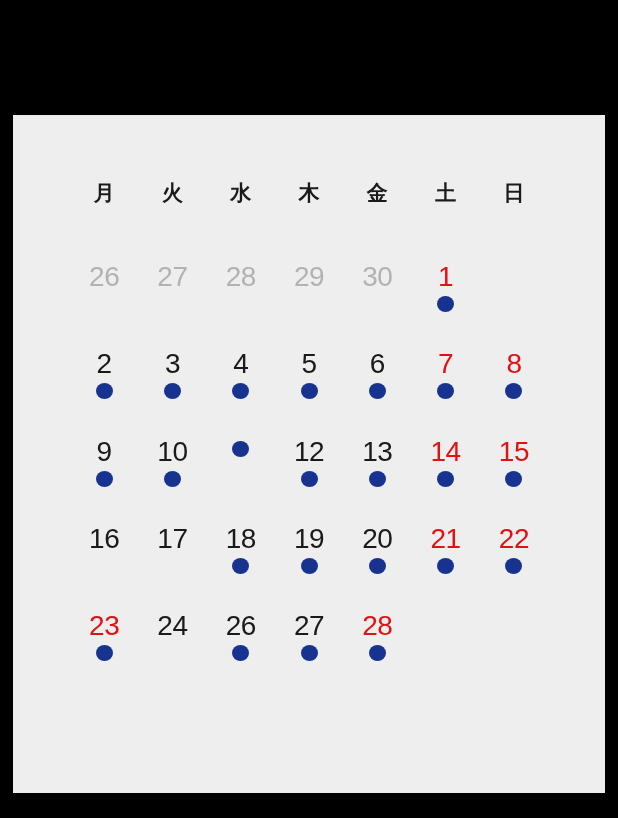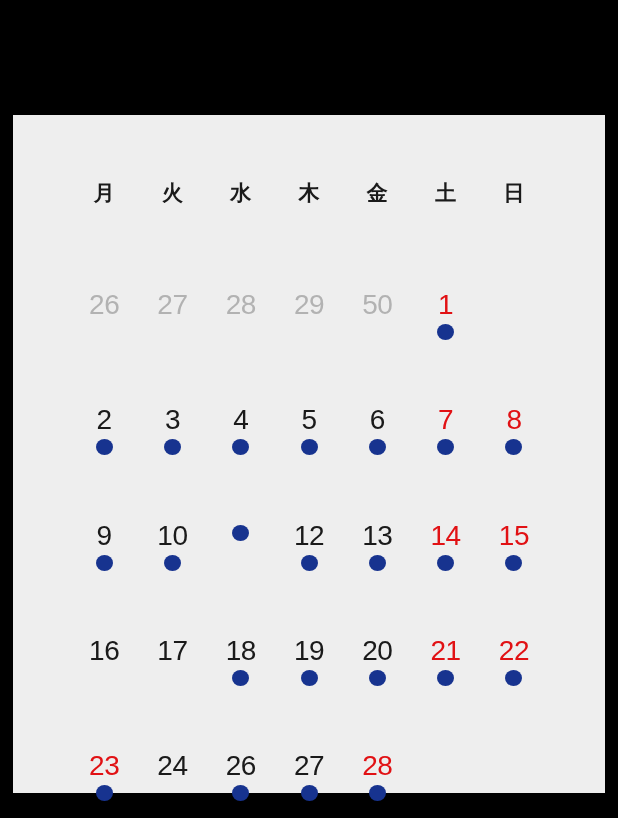--- a/index.html
+++ b/index.html
@@ -36,21 +36,20 @@
     font-weight:700;
     color:var(--ink);
   }
   .weeks{
     position:absolute;
     left:57px; top:147px;
   }
   .week-row{
     display:flex;
     height:87.3px;
-    margin-top:28px;
   }
   .day{
     width:68.3px;
     text-align:center;
   }
   .day .num{
     display:block;
     font-size:28px;
     line-height:30px;
     font-weight:500;
@@ -88,21 +87,21 @@
         <div class="day muted">
           <span class="num">27</span>
         </div>
         <div class="day muted">
           <span class="num">28</span>
         </div>
         <div class="day muted">
           <span class="num">29</span>
         </div>
         <div class="day muted">
-          <span class="num">50</span>
+          <span class="num">30</span>
         </div>
         <div class="day holiday">
           <span class="num">1</span>
           <span class="dot"></span>
         </div>
       </div>
       <div class="week-row">
         <div class="day normal">
           <span class="num">2</span>
           <span class="dot"></span>

